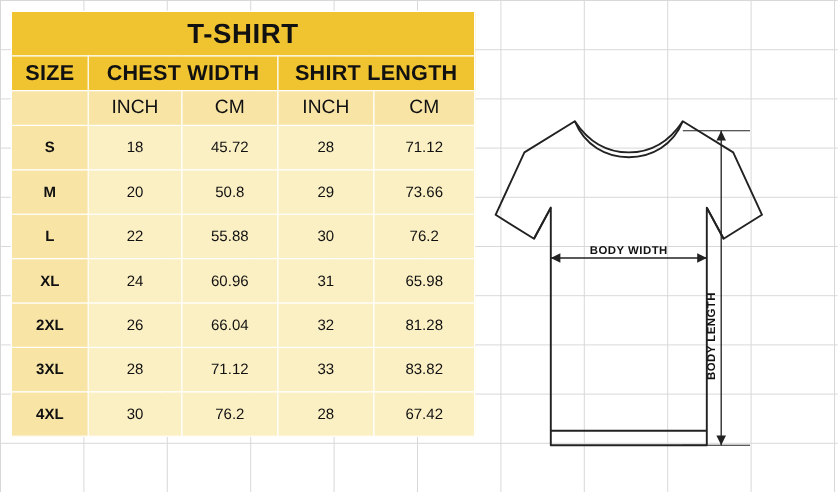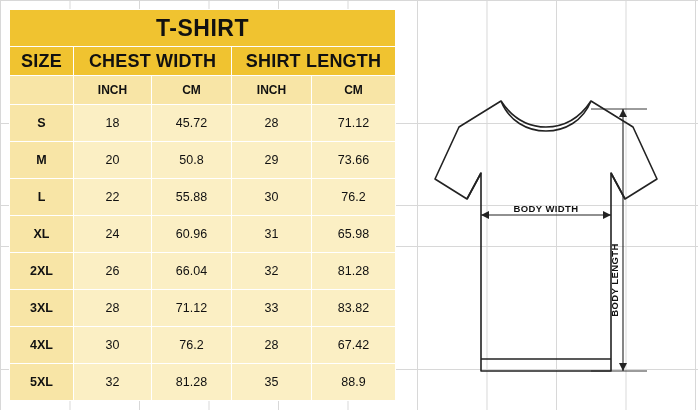--- a/index.html
+++ b/index.html
@@ -67,22 +67,22 @@
   .head1 td {
     background: #f0c330;
     font-size: 18px;
     font-weight: bold;
     height: 26px;
     letter-spacing: .2px;
   }
 
   .head2 td {
     background: #f8e5a6;
-    font-size: 12px;
-    font-weight: bold;
+    font-size: 16px;
+    font-weight: normal;
     height: 26px;
   }
   .head2 td.blank {
     background: #f8e5a6;
   }
 
   tbody tr td {
     height: 34px;
     font-size: 12.5px;
     background: #fbefc4;
@@ -95,21 +95,21 @@
   
   col.c-size   { width: 64px; }
   col.c-inch1  { width: 78px; }
   col.c-cm1    { width: 80px; }
   col.c-inch2  { width: 80px; }
   col.c-cm2    { width: 84px; }
 
   
   .shirt-wrap {
     position: absolute;
-    left: 415px;
+    left: 393px;
     top: 75px;
     width: 272px;
     height: 320px;
     text-align: right;
   }
   .shirt-wrap svg {
     display: block;
   }
   .shirt-label {
     font-family: "Liberation Sans", sans-serif;
@@ -195,27 +195,20 @@
           <td>33</td>
           <td>83.82</td>
         </tr>
         <tr>
           <td class="size-col">4XL</td>
           <td>30</td>
           <td>76.2</td>
           <td>28</td>
           <td>67.42</td>
         </tr>
-        <tr>
-          <td class="size-col">5XL</td>
-          <td>32</td>
-          <td>81.28</td>
-          <td>35</td>
-          <td>88.9</td>
-        </tr>
       </tbody>
     </table>
   </div>
 
   <div class="shirt-wrap">
     <svg width="272" height="320" viewBox="0 0 272 320" xmlns="http://www.w3.org/2000/svg">
       <g fill="none" stroke="#222222" stroke-width="1.6" stroke-linejoin="round">
 
         <path d="M86 26 L44 52 L20 104 L52 124 L66 98 L66 296 L196 296 L196 98 L210 124 L242 104 L218 52 L176 26
                  C168 46 150 56 131 56 C112 56 94 46 86 26 Z"></path>

